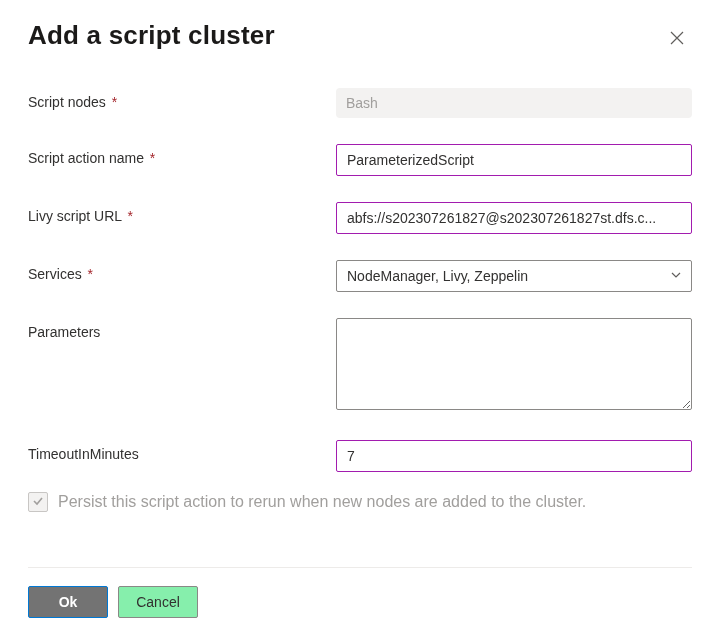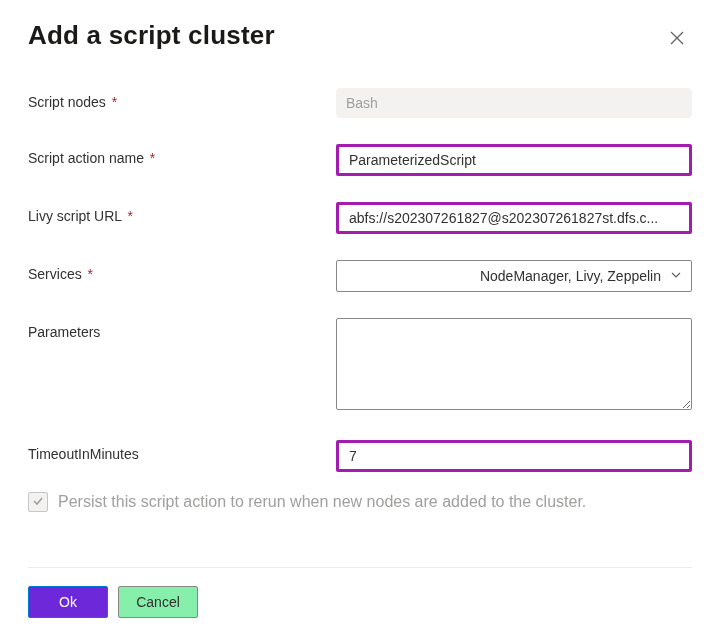--- a/index.html
+++ b/index.html
@@ -73,21 +73,21 @@
       font-size: 14px;
       padding: 7px 10px;
       border-radius: 4px;
       width: 100%;
     }
     .text-input {
       width: 100%;
       padding: 6px 10px;
       font-size: 14px;
       color: #323130;
-      border: 3px solid #a21caf;
+      border: 1px solid #a21caf;
       border-radius: 2px;
       outline: none;
       font-family: inherit;
       height: 32px;
     }
     .text-ellipsis {
       white-space: nowrap;
       overflow: hidden;
       text-overflow: ellipsis;
     }
@@ -100,21 +100,20 @@
       padding: 6px 30px 6px 10px;
       font-size: 14px;
       color: #323130;
       border: 1px solid #8a8886;
       border-radius: 2px;
       background: #fff;
       height: 32px;
       cursor: pointer;
       display: flex;
       align-items: center;
-      justify-content: flex-end;
     }
     .chevron {
       position: absolute;
       right: 10px;
       top: 50%;
       transform: translateY(-50%);
       pointer-events: none;
     }
     .textarea-field {
       width: 100%;
@@ -158,23 +157,24 @@
     .btn {
       min-width: 80px;
       height: 32px;
       font-size: 14px;
       border-radius: 2px;
       cursor: pointer;
       padding: 0 16px;
       font-family: inherit;
     }
     .btn-primary {
-      background: #6d28d9;
+      background: #737373;
       color: #ffffff;
       border: 1px solid #0078d4;
+      font-weight: bold;
     }
     .btn-secondary {
       background: #86efac;
       color: #323130;
       border: 1px solid #8a8886;
     }
   </style>
 </head>
 <body>
 

